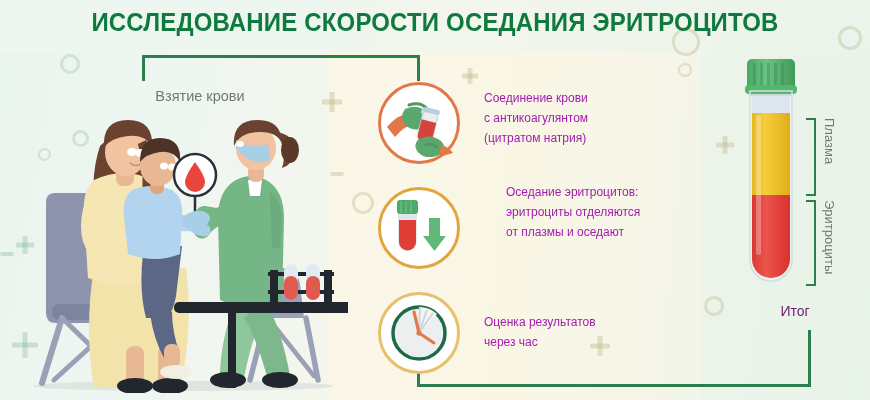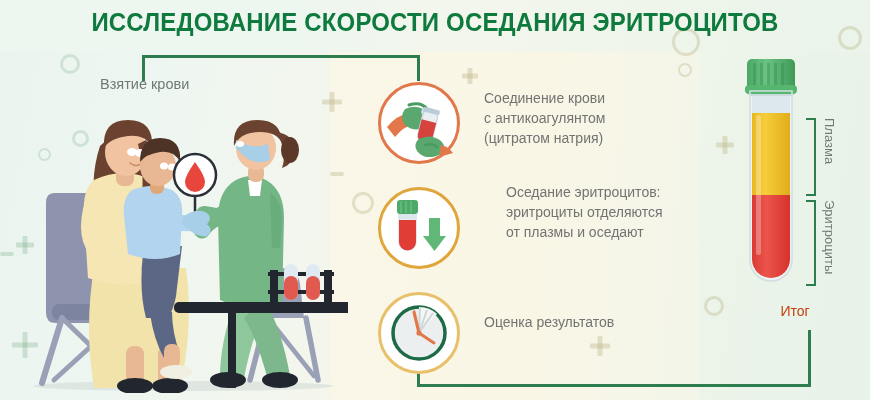--- a/index.html
+++ b/index.html
@@ -47,25 +47,25 @@
     font-size:25.5px; font-weight:bold; letter-spacing:.2px;
     color:#0f7a3d; white-space:nowrap;
     transform:scaleX(.94); transform-origin:center top;
   }
 
   
   .conn { position:absolute; background:#2e7d4f; }
 
   
   .label-sample {
-    position:absolute; left:100px; top:76px; width:200px; 
+    position:absolute; left:100px; top:88px; width:200px; text-align:center;
     font-size:14.5px; color:#6e7a74;
   }
   .step-text {
-    position:absolute; font-size:14px; line-height:20px; color:#737373;
+    position:absolute; font-size:12px; line-height:20px; color:#a21caf;
   }
 
   
   .icon-circle {
     position:absolute; width:82px; height:82px; border-radius:50%;
     background:#ffffff; display:flex; align-items:center; justify-content:center;
   }
   .icon-circle.c1 { border:3.5px solid #e2784a; }
   .icon-circle.c2 { border:3.5px solid #e0a63c; }
   .icon-circle.c3 { border:3.5px solid #e8c06a; }
@@ -74,21 +74,21 @@
   .tube-wrap { position:absolute; left:740px; top:55px; width:62px; height:240px; }
 
   
   .vlabel {
     position:absolute; font-size:13px; color:#6e7a74;
     writing-mode:vertical-rl; text-orientation:mixed; white-space:nowrap;
   }
   .bracket { position:absolute; border:2px solid #2e7d4f; border-left:none; }
   .label-total {
     position:absolute; left:740px; top:303px; width:110px; text-align:center;
-    font-size:14px; color:#c2410c;
+    font-size:14px; color:#701a75;
   }
 </style>
 </head>
 <body>
 
 <div id="stage">
 
   <div class="bg-left"></div>
   <div class="bg-mid"></div>
   <div class="bg-right"></div>
@@ -303,20 +303,21 @@
       <path d="M32 32 L40 9" stroke="#cfd6d8" stroke-width="2"></path>
       <path d="M32 32 L46 12" stroke="#cfd6d8" stroke-width="2"></path>
 
       <path d="M32 32 L27 11" stroke="#e2784a" stroke-width="3.2" stroke-linecap="round"></path>
       <path d="M32 32 L47 42" stroke="#e2784a" stroke-width="3" stroke-linecap="round"></path>
       <circle cx="32" cy="32" r="2.6" fill="#e2784a"></circle>
     </svg>
   </div>
   <div class="step-text" style="left:484px; top:312px; width:200px;">
     <div>Оценка результатов</div>
+    <div>через час</div>
   </div>
 
   <div class="tube-wrap">
     <svg width="62" height="240" viewBox="0 0 62 240">
       <defs>
         <linearGradient id="gPlasma" x1="0" y1="0" x2="1" y2="0">
           <stop offset="0%" stop-color="#e9b81f"></stop>
           <stop offset="35%" stop-color="#f6cd3a"></stop>
           <stop offset="100%" stop-color="#e0ad1a"></stop>
         </linearGradient>

